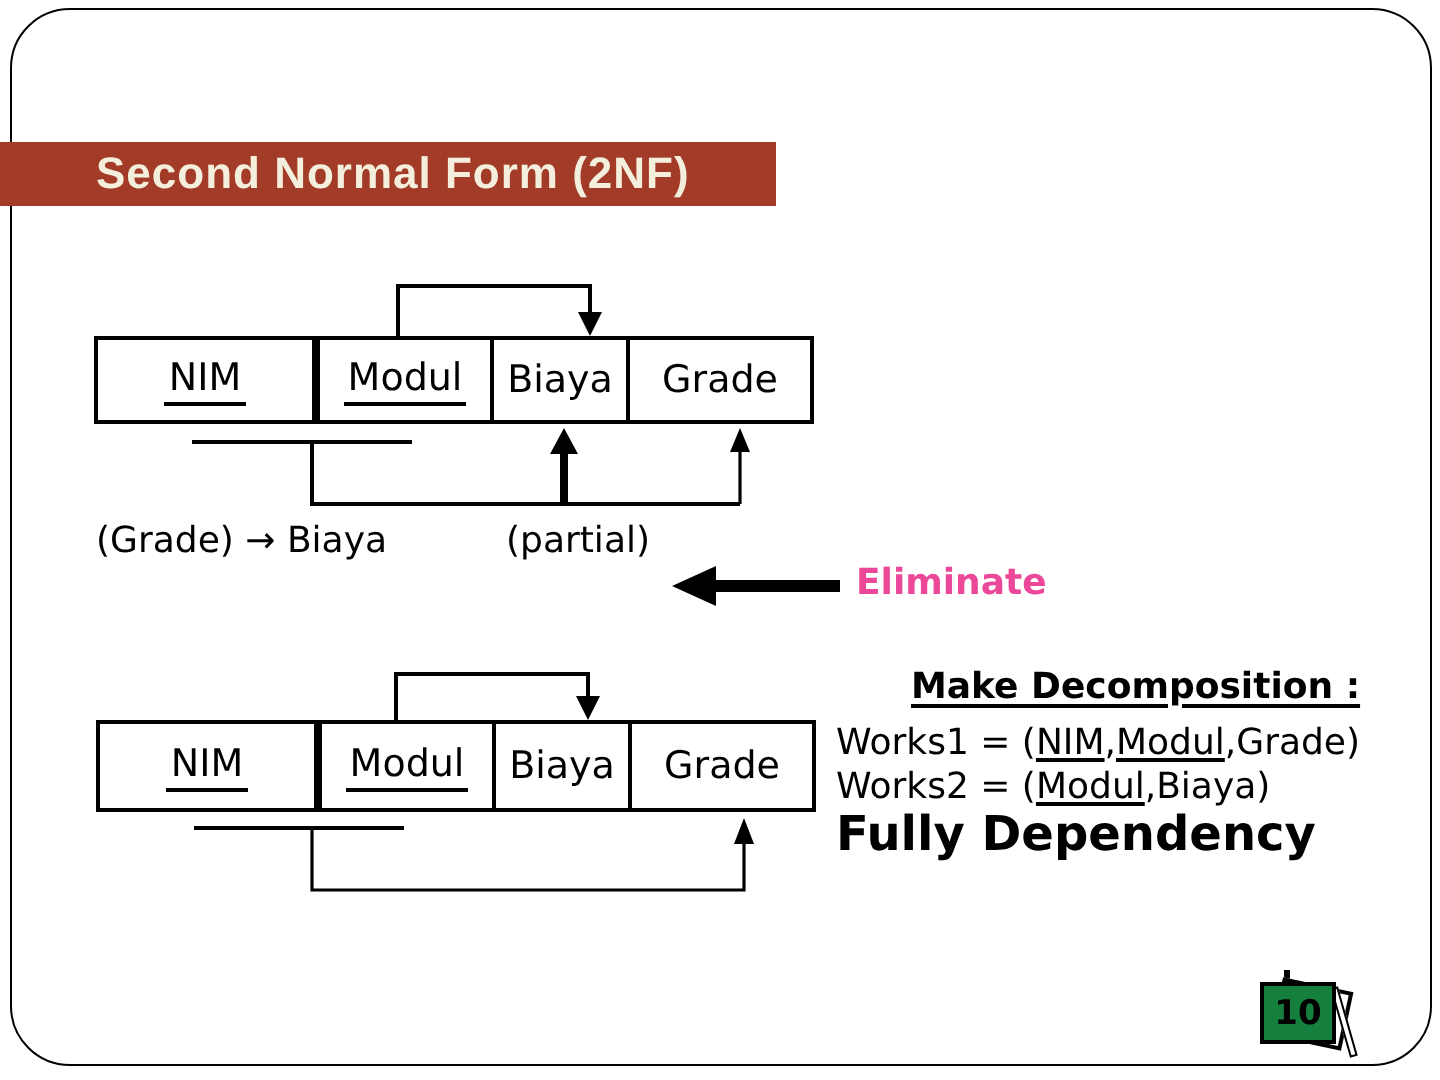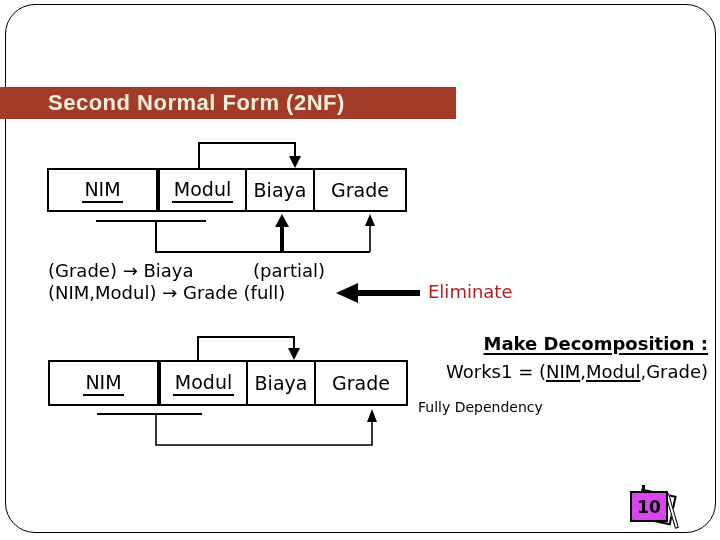--- a/index.html
+++ b/index.html
@@ -1,20 +1,20 @@
 <!DOCTYPE html>
 <html><head>
 <meta charset="utf-8">
 <style>
   html,body{margin:0;padding:0;background:#fff;}
   .slide{position:relative;width:720px;height:540px;background:#ffffff;overflow:hidden;
          font-family:"DejaVu Sans","Liberation Sans",sans-serif;color:#000;}
   .slide-frame{position:absolute;left:5px;top:4px;width:709px;height:527px;
          border:1px solid #000;border-radius:30px;}
-  .title-bar{position:absolute;left:0;top:87px;width:456px;height:32px;background:#A23B28;
+  .title-bar{position:absolute;left:0;top:71px;width:388px;height:32px;background:#A23B28;
          display:flex;align-items:center;}
   .title-text{font-family:"Liberation Sans","DejaVu Sans",sans-serif;font-weight:bold;
          font-size:22px;color:#F4EFDC;letter-spacing:0.5px;padding-left:48px;white-space:nowrap;}
   
   .rel-table{position:absolute;display:flex;box-sizing:border-box;}
   .rel-table *{box-sizing:border-box;}
   .t1{left:47px;top:168px;height:44px;}
   .t2{left:48px;top:360px;height:46px;}
   .cell,.gcell{display:flex;align-items:center;justify-content:center;
          font-size:19px;background:#fff;white-space:nowrap;}
@@ -22,38 +22,38 @@
   .cell-group{display:flex;border:2px solid #000;}
   .gcell-modul{width:85px;}
   .gcell-biaya{width:68px;border-left:2px solid #000;}
   .gcell-grade{width:92px;border-left:2px solid #000;}
   .u-attr{border-bottom:2px solid #000;padding:0 2px 1px 2px;}
   
   .overlay{position:absolute;left:0;top:0;width:720px;height:540px;pointer-events:none;}
   
   .dep-text{position:absolute;left:48px;top:260px;font-size:18px;line-height:22px;white-space:nowrap;}
   .dep-gap{display:inline-block;width:205px;}
-  .eliminate{position:absolute;left:428px;top:281px;font-size:18px;font-weight:normal;color:#b91c1c;white-space:nowrap;}
+  .eliminate{position:absolute;left:428px;top:281px;font-size:18px;font-weight:bold;color:#ec4899;white-space:nowrap;}
   
   .decomp{position:absolute;left:418px;top:333px;white-space:nowrap;}
   .decomp-head{font-size:18px;font-weight:bold;text-decoration:underline;
          text-decoration-thickness:2px;text-underline-offset:3px;line-height:22px;text-align:right;}
   .works{font-size:18px;line-height:22px;margin-top:6px;}
-  .works-line{height:22px;margin-left:28px;}
+  .works-line{height:22px;}
   .u-key{text-decoration:underline;text-decoration-thickness:2px;text-underline-offset:2px;}
-  .decomp-foot{font-size:14px;font-weight:normal;line-height:22px;margin-top:13px;}
+  .decomp-foot{font-size:24px;font-weight:bold;line-height:22px;margin-top:1px;}
   
   .page-badge{position:absolute;left:608px;top:482px;width:80px;height:52px;}
   .page-badge *{box-sizing:border-box;position:absolute;}
   .pb-tab{left:34px;top:3px;width:3px;height:9px;background:#000;z-index:1;}
   .pb-back{left:30px;top:10px;width:36px;height:30px;border:2px solid #000;background:#fff;
          transform:rotate(12deg);z-index:1;}
   .pb-pencil{left:62px;top:11px;width:4px;height:36px;border:1px solid #000;background:#fff;
          transform:rotate(-16deg);z-index:2;}
-  .pb-front{left:22px;top:9px;width:38px;height:31px;border:2px solid #000;background:#d946ef;z-index:3;
+  .pb-front{left:22px;top:9px;width:38px;height:31px;border:2px solid #000;background:#15803d;z-index:3;
          display:flex;align-items:center;justify-content:center;font-size:17px;font-weight:bold;}
 </style>
 </head>
 <body>
 
 <div class="slide">
 
   <div class="slide-frame"></div>
 
   <div class="title-bar">
@@ -126,31 +126,29 @@
     <g>
       <polyline points="156,414 156,445 372,445 372,420" fill="none" stroke="#000" stroke-width="1.6"></polyline>
       <polygon points="367,422 377,422 372,409" fill="#000"></polygon>
     </g>
   </svg>
 
   <div class="dep-text">
     <div class="dep-line">
       <span class="dep-gap">(Grade) → Biaya</span><span>(partial)</span>
     </div>
-    <div class="dep-line">
-      <span>(NIM,Modul) → Grade (full)</span>
-    </div>
   </div>
 
   <div class="eliminate">Eliminate</div>
 
   <div class="decomp">
     <div class="decomp-head">Make Decomposition :</div>
     <div class="works">
       <div class="works-line"><span>Works1 = (</span><span class="u-key">NIM</span><span>,</span><span class="u-key">Modul</span><span>,Grade)</span></div>
+      <div class="works-line"><span>Works2 = (</span><span class="u-key">Modul</span><span>,Biaya)</span></div>
     </div>
     <div class="decomp-foot">Fully Dependency</div>
   </div>
 
   <div class="page-badge">
     <div class="pb-tab"></div>
     <div class="pb-back"></div>
     <div class="pb-pencil"></div>
     <div class="pb-front">
       <span>10</span>

